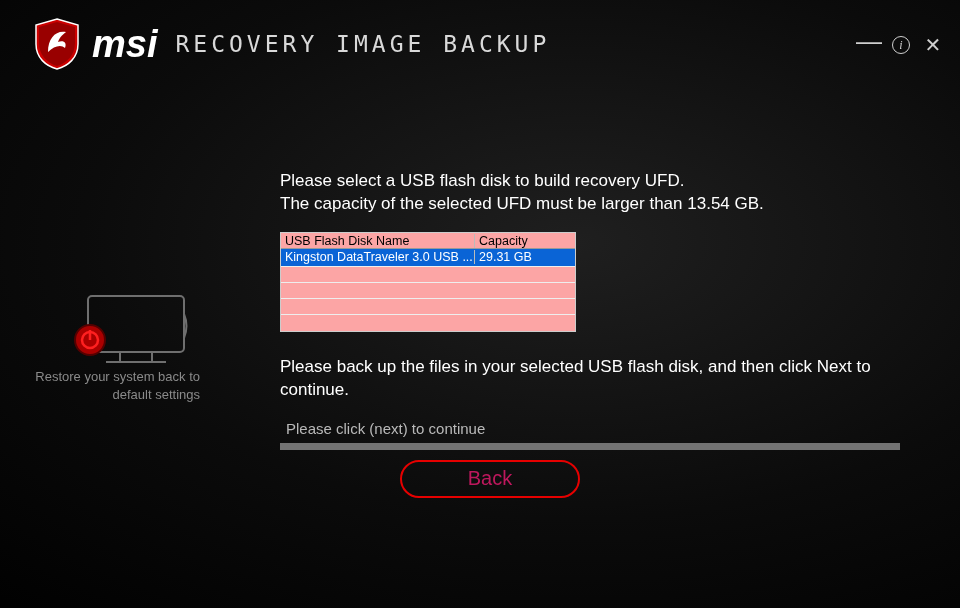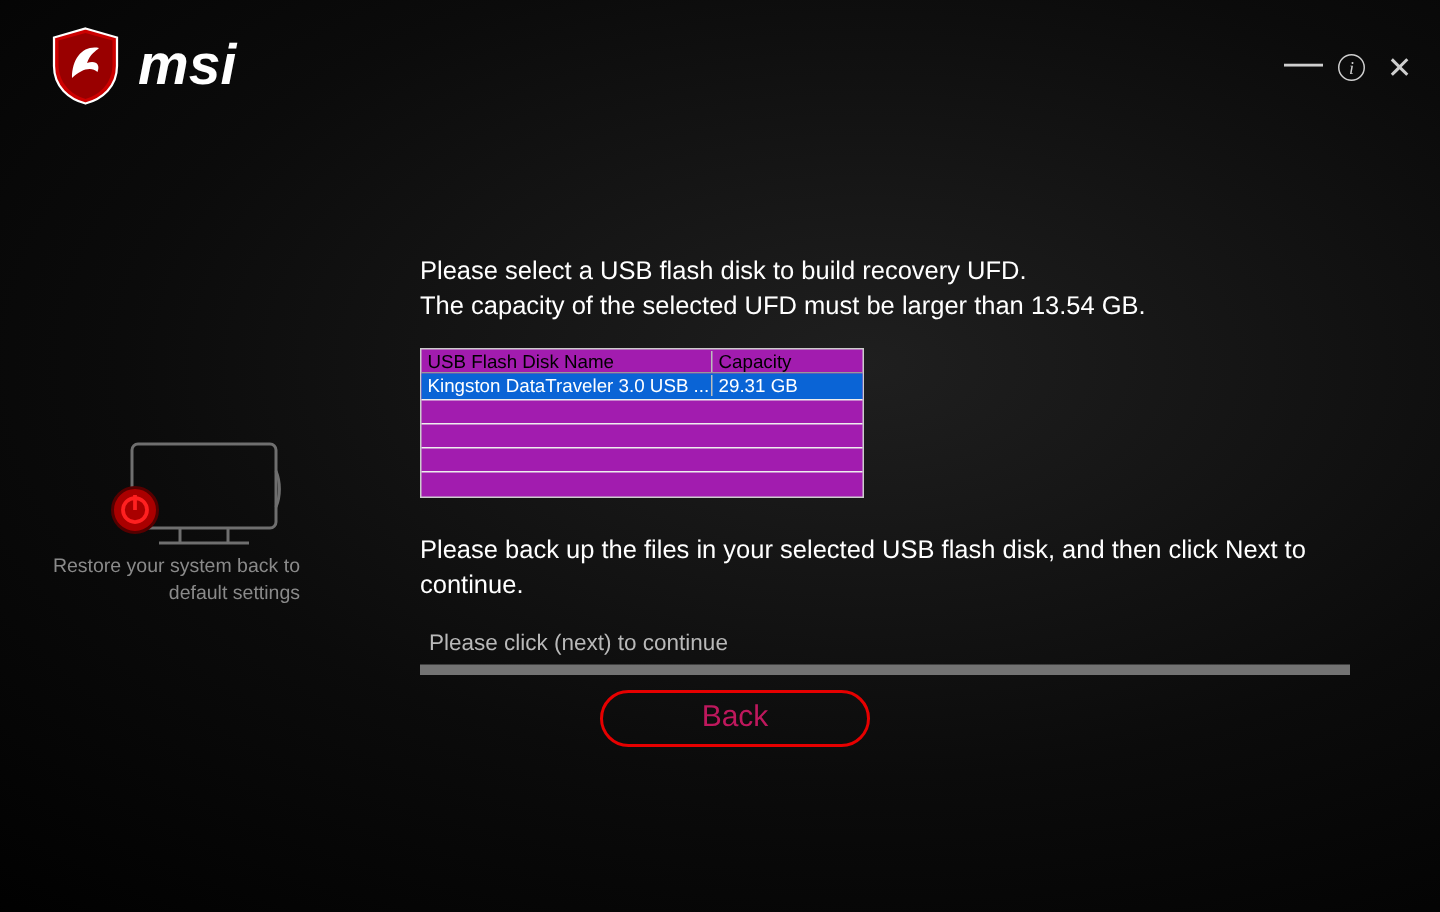--- a/index.html
+++ b/index.html
@@ -76,21 +76,21 @@
     position: absolute;
     left: 280px;
     top: 170px;
     width: 640px;
   }
   .instr { font-size: 17px; line-height: 1.35; margin-bottom: 16px; }
 
   
   .disk-table {
     width: 296px; height: 100px;
-    background: #a21caf;
+    background: #fca5a5;
     color: #000;
     font-size: 12.5px;
     border: 1px solid #ccc;
     margin-bottom: 24px;
   }
   .disk-table .hdr, .disk-table .row {
     display: flex;
     height: 16.66%;
     align-items: center;
   }
@@ -133,20 +133,21 @@
 
 <div class="header">
   <div class="logo-shield">
     <svg viewBox="0 0 46 52" width="46" height="52">
       <path d="M23 1 L44 7 V26 C44 40 34 48 23 51 C12 48 2 40 2 26 V7 Z" fill="#c00" stroke="#fff" stroke-width="1.5"></path>
       <path d="M23 4 L41 9 V25 C41 37 33 45 23 48 C13 45 5 37 5 25 V9 Z" fill="#900"></path>
       <path d="M14 34 C14 20 22 12 32 14 C30 16 26 18 24 24 C30 22 33 25 31 30 C27 26 20 28 14 34 Z" fill="#fff"></path>
     </svg>
   </div>
   <div class="brand">msi</div>
+  <div class="app-title">RECOVERY IMAGE BACKUP</div>
 
   <div class="win-controls">
     <span class="dash">—</span>
     <span class="info-ic">i</span>
     <span class="close-x">✕</span>
   </div>
 </div>
 
 <div class="side">
   <div class="monitor-ic">

